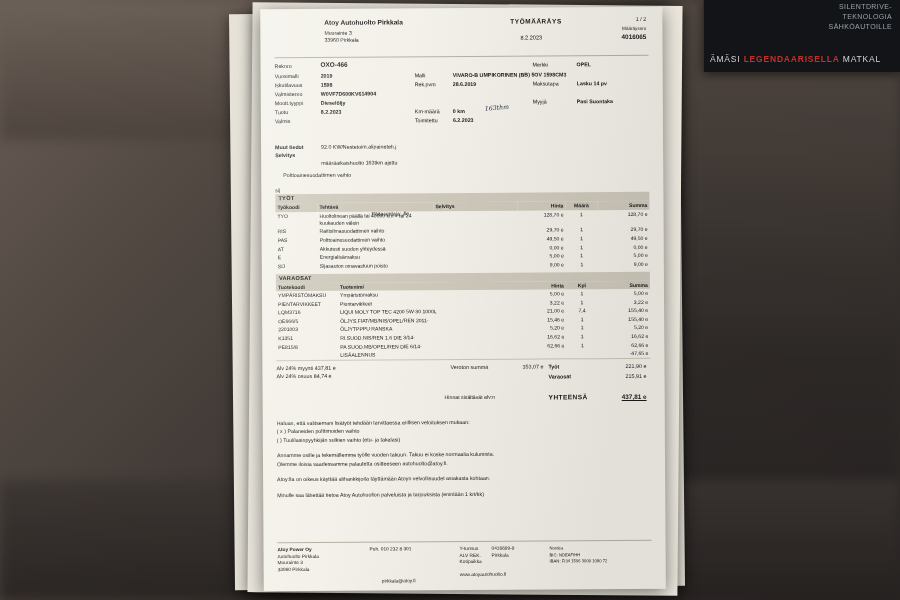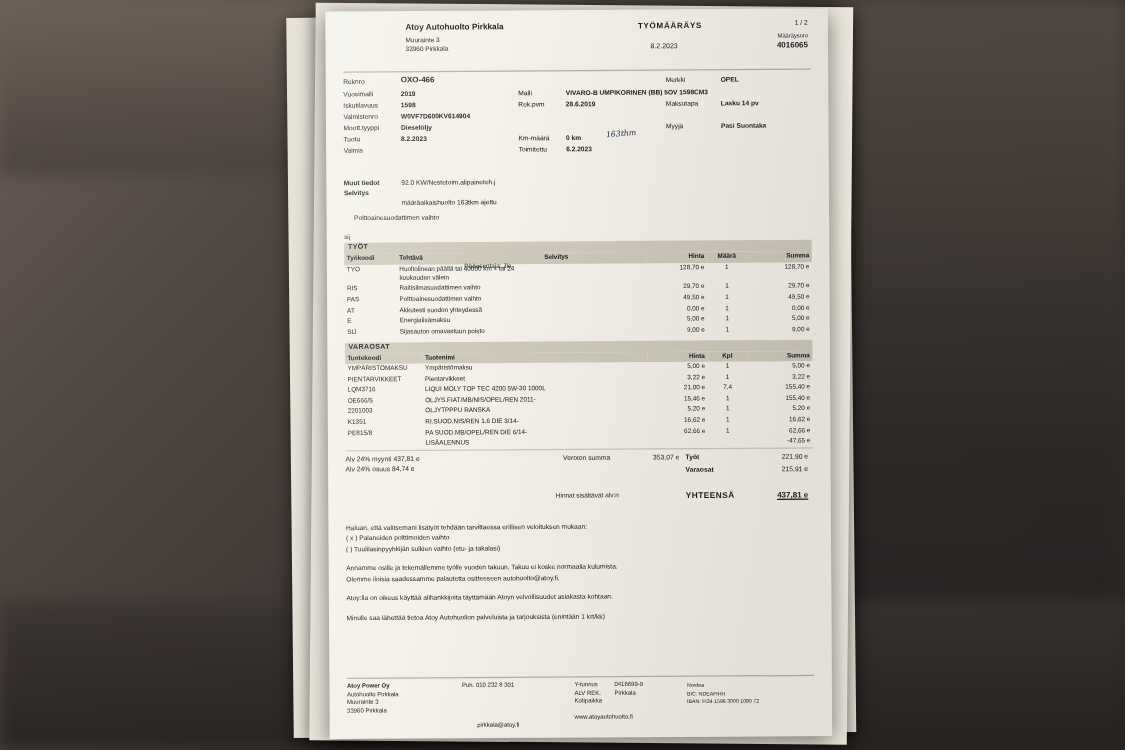--- a/index.html
+++ b/index.html
@@ -175,20 +175,32 @@
 </style>
 </head>
 <body>
 
 <div id="scene">
 
   <div class="bg-blob bg-top-left"></div>
   <div class="bg-blob bg-right"></div>
   <div class="bg-blob bg-bottom"></div>
 
+  <div class="poster">
+    <div class="plines">
+      <div>SILENTDRIVE-</div>
+      <div>TEKNOLOGIA</div>
+      <div>SÄHKÖAUTOILLE</div>
+    </div>
+    <div class="pbar">
+      <span>ÄMÄSI</span>
+      <b>LEGENDAARISELLA</b>
+      <span>MATKAL</span>
+    </div>
+  </div>
 
   <div class="sheet sheet-back1"></div>
   <div class="sheet sheet-back2"></div>
 
   <div class="page">
     <div class="inner">
 
       <div class="hdr">
         <div class="firm">Atoy Autohuolto Pirkkala</div>
         <div class="addr">

